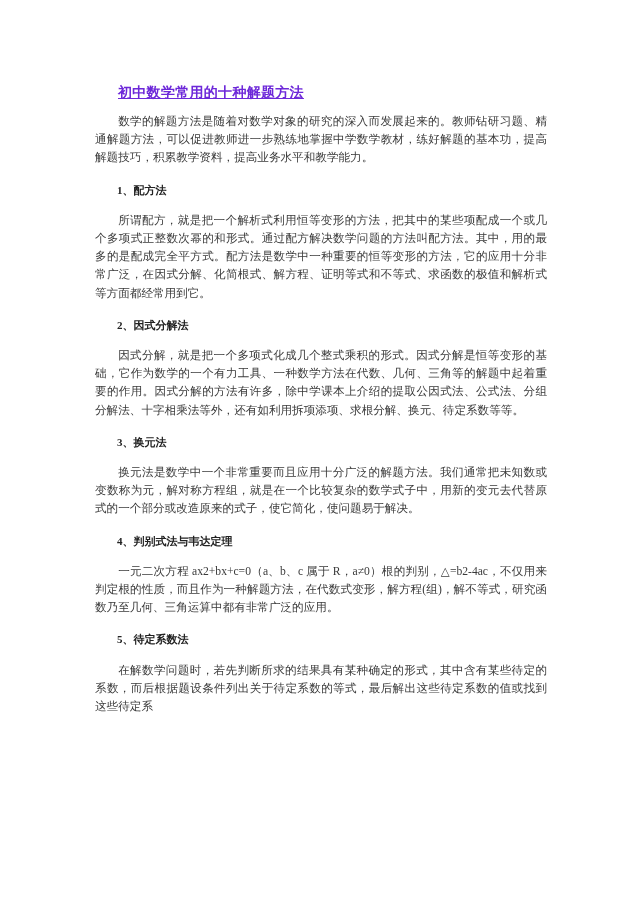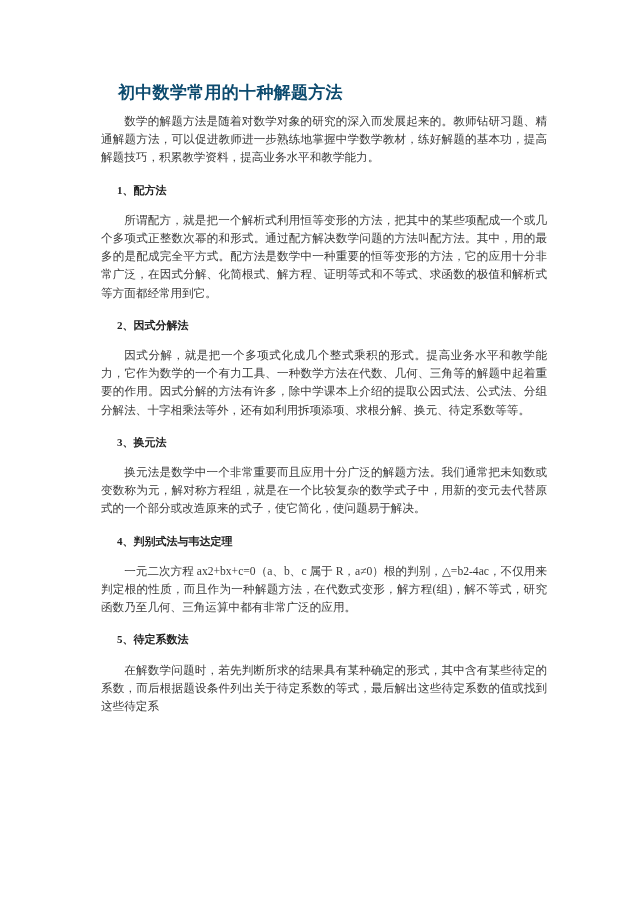--- a/index.html
+++ b/index.html
@@ -16,34 +16,35 @@
   }
   .page {
     box-sizing: border-box;
     width: 640px;
     height: 905px;
     padding: 82px 93px 0 95px;
     overflow: hidden;
     background: #ffffff;
   }
   .doc-title {
-    font-size: 17px;
+    font-size: 14px;
     font-weight: bold;
-    color: #0c4a6e;
+    color: #6d28d9;
     line-height: 22px;
     margin: 0 0 9px 0;
     text-indent: 23px;
     letter-spacing: 0.3px;
+    text-decoration: underline;
   }
   .para {
     font-size: 11.6px;
     line-height: 18.2px;
     text-align: justify;
     text-indent: 2em;
-    margin: 0 0 13px 6px;
+    margin: 0 0 13px 0;
     color: #3a3a3a;
   }
   .sec-heading {
     font-size: 11px;
     font-weight: bold;
     line-height: 18.2px;
     text-indent: 2em;
     margin: 0 0 13px 0;
     color: #222222;
   }
@@ -53,21 +54,21 @@
 
 <div class="page">
   <h1 class="doc-title">初中数学常用的十种解题方法</h1>
 
   <p class="para">数学的解题方法是随着对数学对象的研究的深入而发展起来的。教师钻研习题、精通解题方法，可以促进教师进一步熟练地掌握中学数学教材，练好解题的基本功，提高解题技巧，积累教学资料，提高业务水平和教学能力。</p>
 
   <h2 class="sec-heading">1、配方法</h2>
   <p class="para">所谓配方，就是把一个解析式利用恒等变形的方法，把其中的某些项配成一个或几个多项式正整数次幂的和形式。通过配方解决数学问题的方法叫配方法。其中，用的最多的是配成完全平方式。配方法是数学中一种重要的恒等变形的方法，它的应用十分非常广泛，在因式分解、化简根式、解方程、证明等式和不等式、求函数的极值和解析式等方面都经常用到它。</p>
 
   <h2 class="sec-heading">2、因式分解法</h2>
-  <p class="para">因式分解，就是把一个多项式化成几个整式乘积的形式。提高业务水平和教学能力，它作为数学的一个有力工具、一种数学方法在代数、几何、三角等的解题中起着重要的作用。因式分解的方法有许多，除中学课本上介绍的提取公因式法、公式法、分组分解法、十字相乘法等外，还有如利用拆项添项、求根分解、换元、待定系数等等。</p>
+  <p class="para">因式分解，就是把一个多项式化成几个整式乘积的形式。因式分解是恒等变形的基础，它作为数学的一个有力工具、一种数学方法在代数、几何、三角等的解题中起着重要的作用。因式分解的方法有许多，除中学课本上介绍的提取公因式法、公式法、分组分解法、十字相乘法等外，还有如利用拆项添项、求根分解、换元、待定系数等等。</p>
 
   <h2 class="sec-heading">3、换元法</h2>
   <p class="para">换元法是数学中一个非常重要而且应用十分广泛的解题方法。我们通常把未知数或变数称为元，解对称方程组，就是在一个比较复杂的数学式子中，用新的变元去代替原式的一个部分或改造原来的式子，使它简化，使问题易于解决。</p>
 
   <h2 class="sec-heading">4、判别式法与韦达定理</h2>
   <p class="para">一元二次方程 ax2+bx+c=0（a、b、c 属于 R，a≠0）根的判别，△=b2-4ac，不仅用来判定根的性质，而且作为一种解题方法，在代数式变形，解方程(组)，解不等式，研究函数乃至几何、三角运算中都有非常广泛的应用。</p>
 
   <h2 class="sec-heading">5、待定系数法</h2>
   <p class="para">在解数学问题时，若先判断所求的结果具有某种确定的形式，其中含有某些待定的系数，而后根据题设条件列出关于待定系数的等式，最后解出这些待定系数的值或找到这些待定系</p>
 </div>

